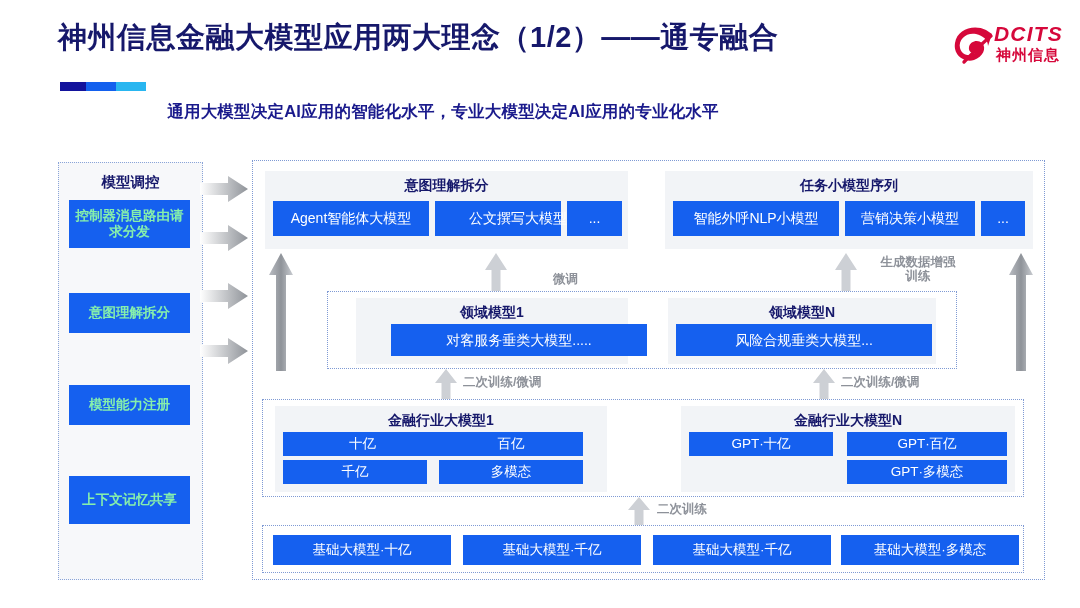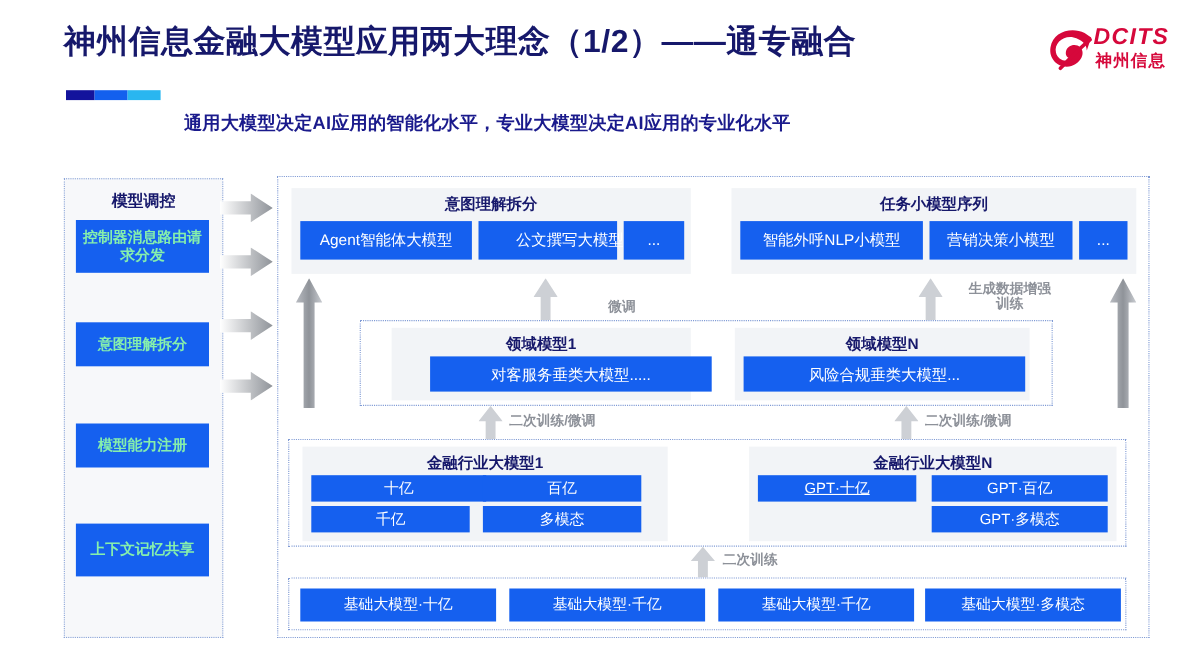--- a/index.html
+++ b/index.html
@@ -216,21 +216,21 @@
     <div class="dotted" style="left:9px; top:238px; width:762px; height:98px;">
       <div class="panel" style="left:12px; top:6px; width:332px; height:86px;">
         <div class="panel-title">金融行业大模型1</div>
         <div class="bbox sm" style="left:8px;  top:26px; width:159px; height:24px;">十亿</div>
         <div class="bbox sm" style="left:164px;top:26px; width:144px; height:24px;">百亿</div>
         <div class="bbox sm" style="left:8px;  top:54px; width:144px; height:24px;">千亿</div>
         <div class="bbox sm" style="left:164px;top:54px; width:144px; height:24px;">多模态</div>
       </div>
       <div class="panel" style="left:418px; top:6px; width:334px; height:86px;">
         <div class="panel-title">金融行业大模型N</div>
-        <div class="bbox sm" style="left:8px;  top:26px; width:144px; height:24px;text-decoration:underline;">GPT·十亿</div>
+        <div class="bbox sm" style="left:8px;  top:26px; width:144px; height:24px;">GPT·十亿</div>
         <div class="bbox sm" style="left:166px;top:26px; width:160px; height:24px;">GPT·百亿</div>
         <div class="bbox sm" style="left:166px;top:54px; width:160px; height:24px;">GPT·多模态</div>
       </div>
     </div>
 
     <svg class="u-arrow" style="left:375px; top:336px; width:22px; height:28px;" viewBox="0 0 22 28" preserveAspectRatio="none">
       <path d="M11 0 L22 13 H15.5 V28 H6.5 V13 H0 Z" fill="#cdd0d5"></path>
     </svg>
     <div class="alabel" style="left:404px; top:341px;">二次训练</div>
 

